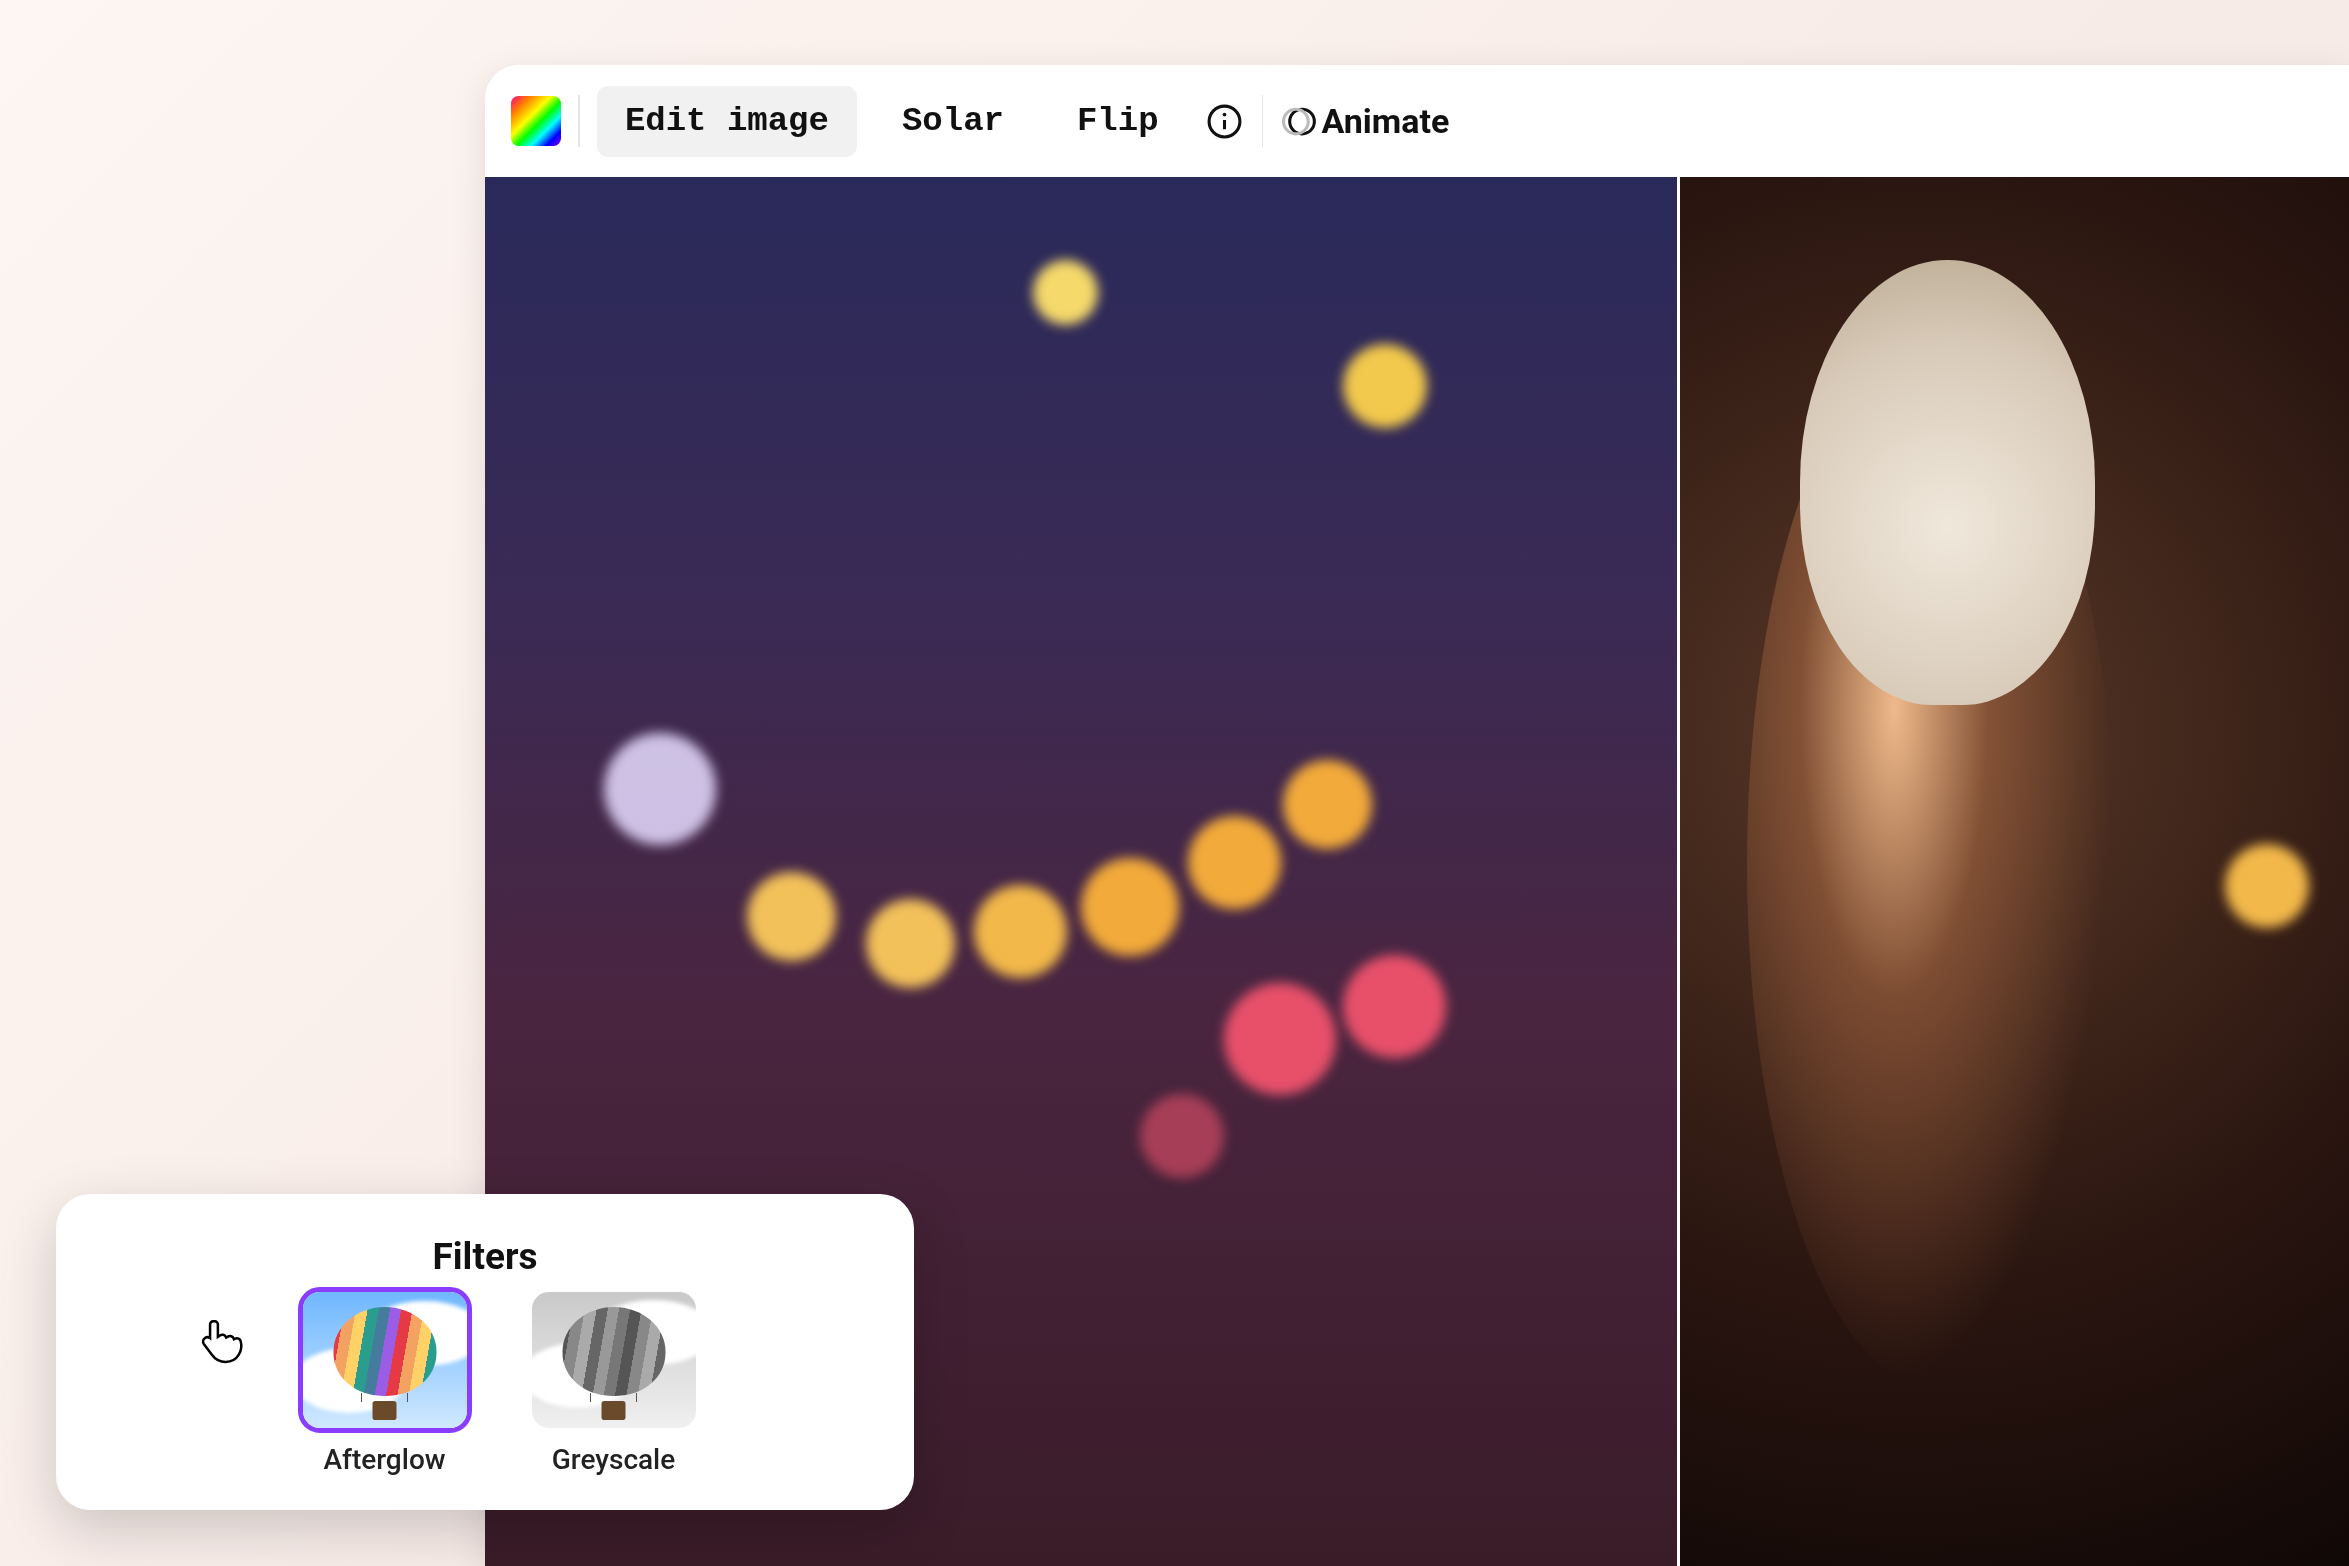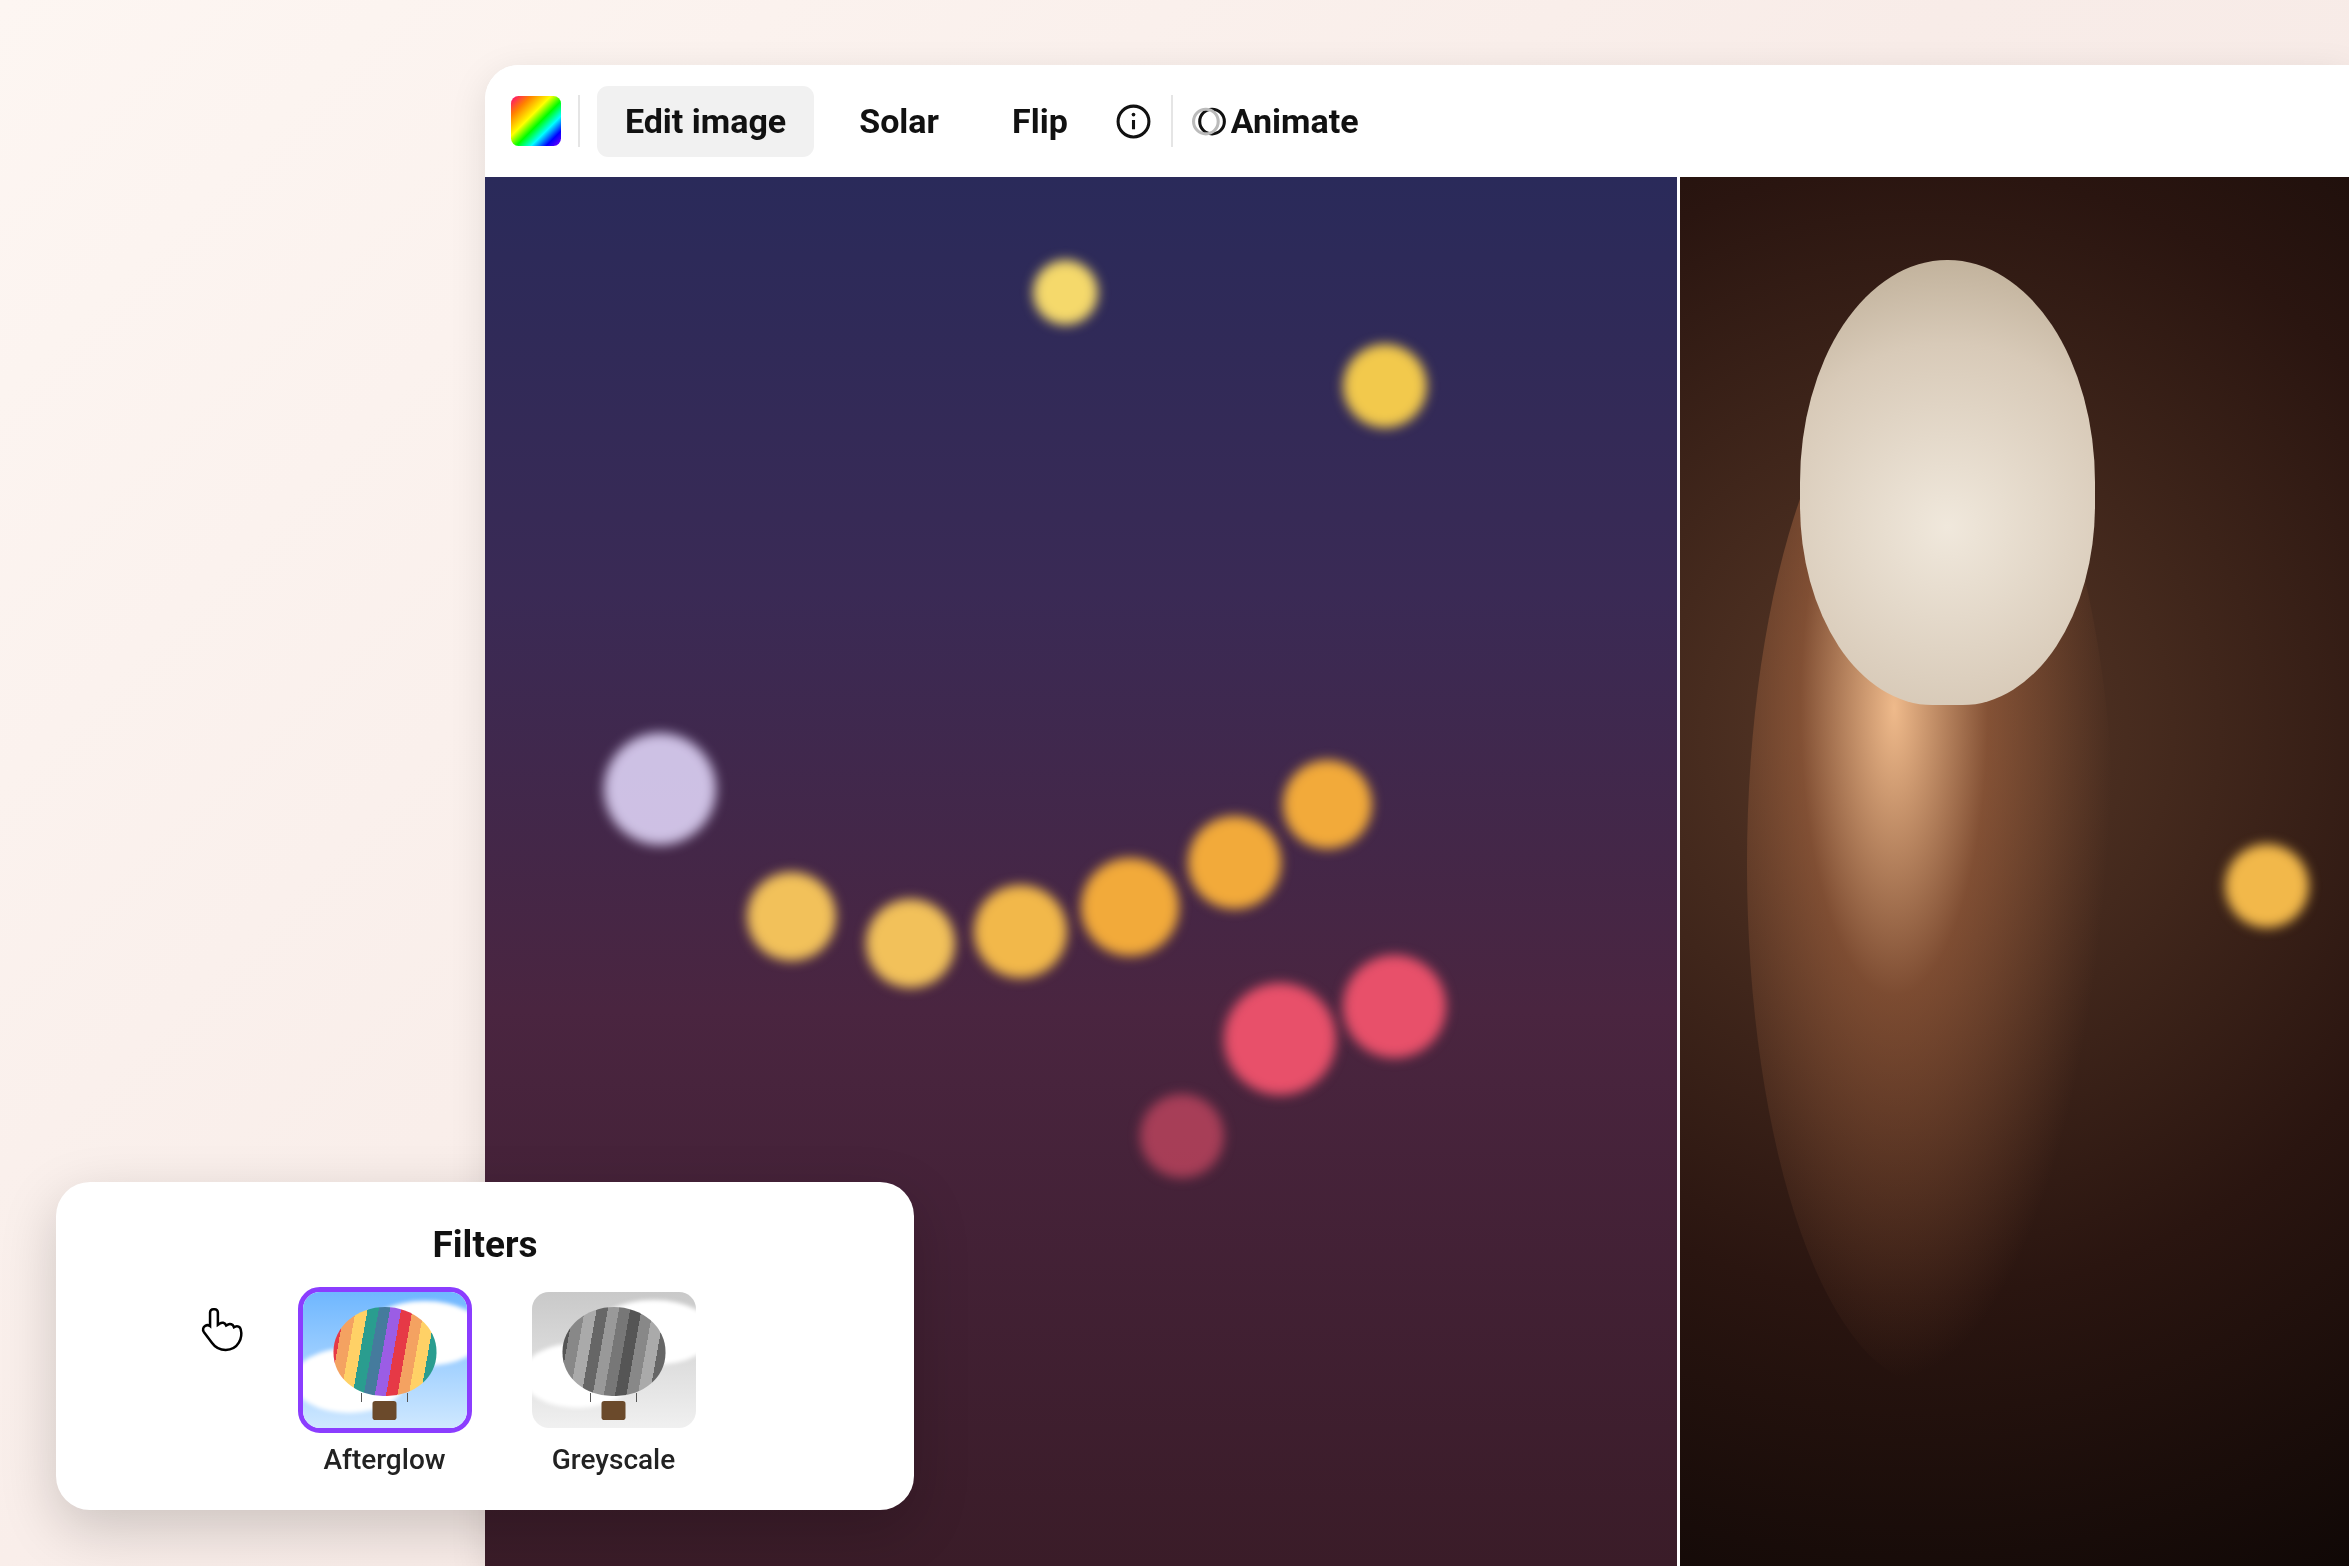--- a/index.html
+++ b/index.html
@@ -53,20 +53,21 @@
     height: 71px;
     padding: 0 28px;
     border-radius: 11.2px;
     display: flex;
     align-items: center;
     font-size: 34px;
     font-weight: 700;
     color: #111;
     cursor: pointer;
     user-select: none;
+    font-family: Liberation Mono, monospace;
   }
   .tb-btn.active { background: #f1f1f1; }
 
   .tb-icon {
     width: 41px; height: 41px;
     display: flex; align-items: center; justify-content: center;
     cursor: pointer;
   }
   .tb-icon svg { width: 37px; height: 37px; }
 
@@ -113,21 +114,21 @@
     background: #ffffff;
     border-radius: 34px;
     box-shadow: 0 18.6px 56px rgba(0,0,0,0.18);
     padding: 41px 41px 34px 41px;
   }
   .filters-title {
     font-size: 37px;
     font-weight: 700;
     color: #111;
     text-align: center;
-    margin-bottom: 26px;
+    margin-bottom: 14px;
   }
   .filters-row {
     display: flex;
     gap: 37px;
     justify-content: center;
   }
   .filter-item {
     display: flex;
     flex-direction: column;
     align-items: center;

